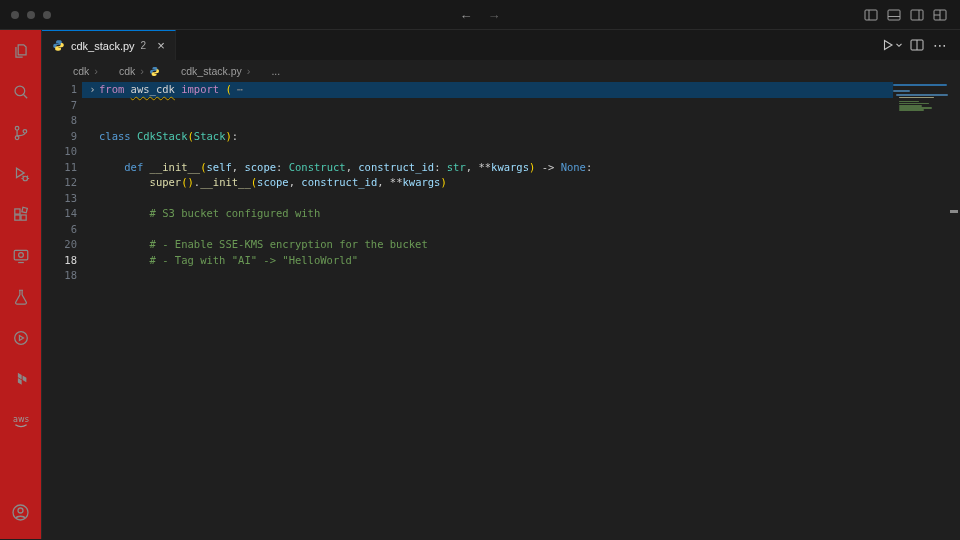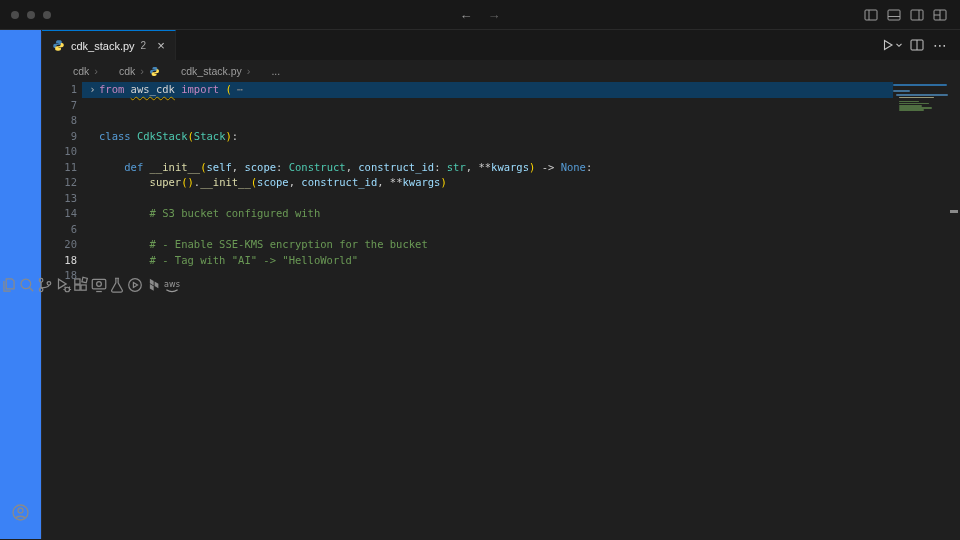--- a/index.html
+++ b/index.html
@@ -13,22 +13,22 @@
   .dot { width: 8px; height: 8px; border-radius: 50%; background: #4c4c4c; }
   .nav { position: absolute; left: 50%; transform: translateX(-50%); display: flex; gap: 15px;
     font-size: 13px; line-height: 30px; }
   .nav .back { color: #9d9d9d; cursor: pointer; }
   .nav .fwd  { color: #636363; cursor: pointer; }
   .win-icons { margin-left: auto; display: flex; gap: 7px; margin-right: 12px; align-items: center; }
   .win-icons svg { display: block; cursor: pointer; }
 
   
   .main { display: flex; height: 509px; }
-  .activitybar { width: 42px; background: #3b82f6; border-right: 1px solid #2a2a2a;
-    display: flex; align-items: center; position: relative; flex: none; }
+  .activitybar { width: 42px; background: #b91c1c; border-right: 1px solid #2a2a2a;
+    display: flex; flex-direction: column; align-items: center; position: relative; flex: none; }
   .act-item { height: 41px; width: 100%; display: flex; align-items: center; justify-content: center; cursor: pointer; }
   .act-bottom { position: absolute; bottom: 6px; }
 
   .editor-col { flex: 1; display: flex; flex-direction: column; min-width: 0; }
 
   
   .tabbar { height: 30px; background: #181818; display: flex; align-items: stretch; }
   .tab { background: #1f1f1f; border-top: 1px solid #0078d4; border-right: 1px solid #252525;
     display: flex; align-items: center; gap: 6px; padding: 0 10px; font-size: 11px; color: #e7e7e7; cursor: pointer; }
   .tab .badge { color: #a9a9a9; font-size: 10px; }

